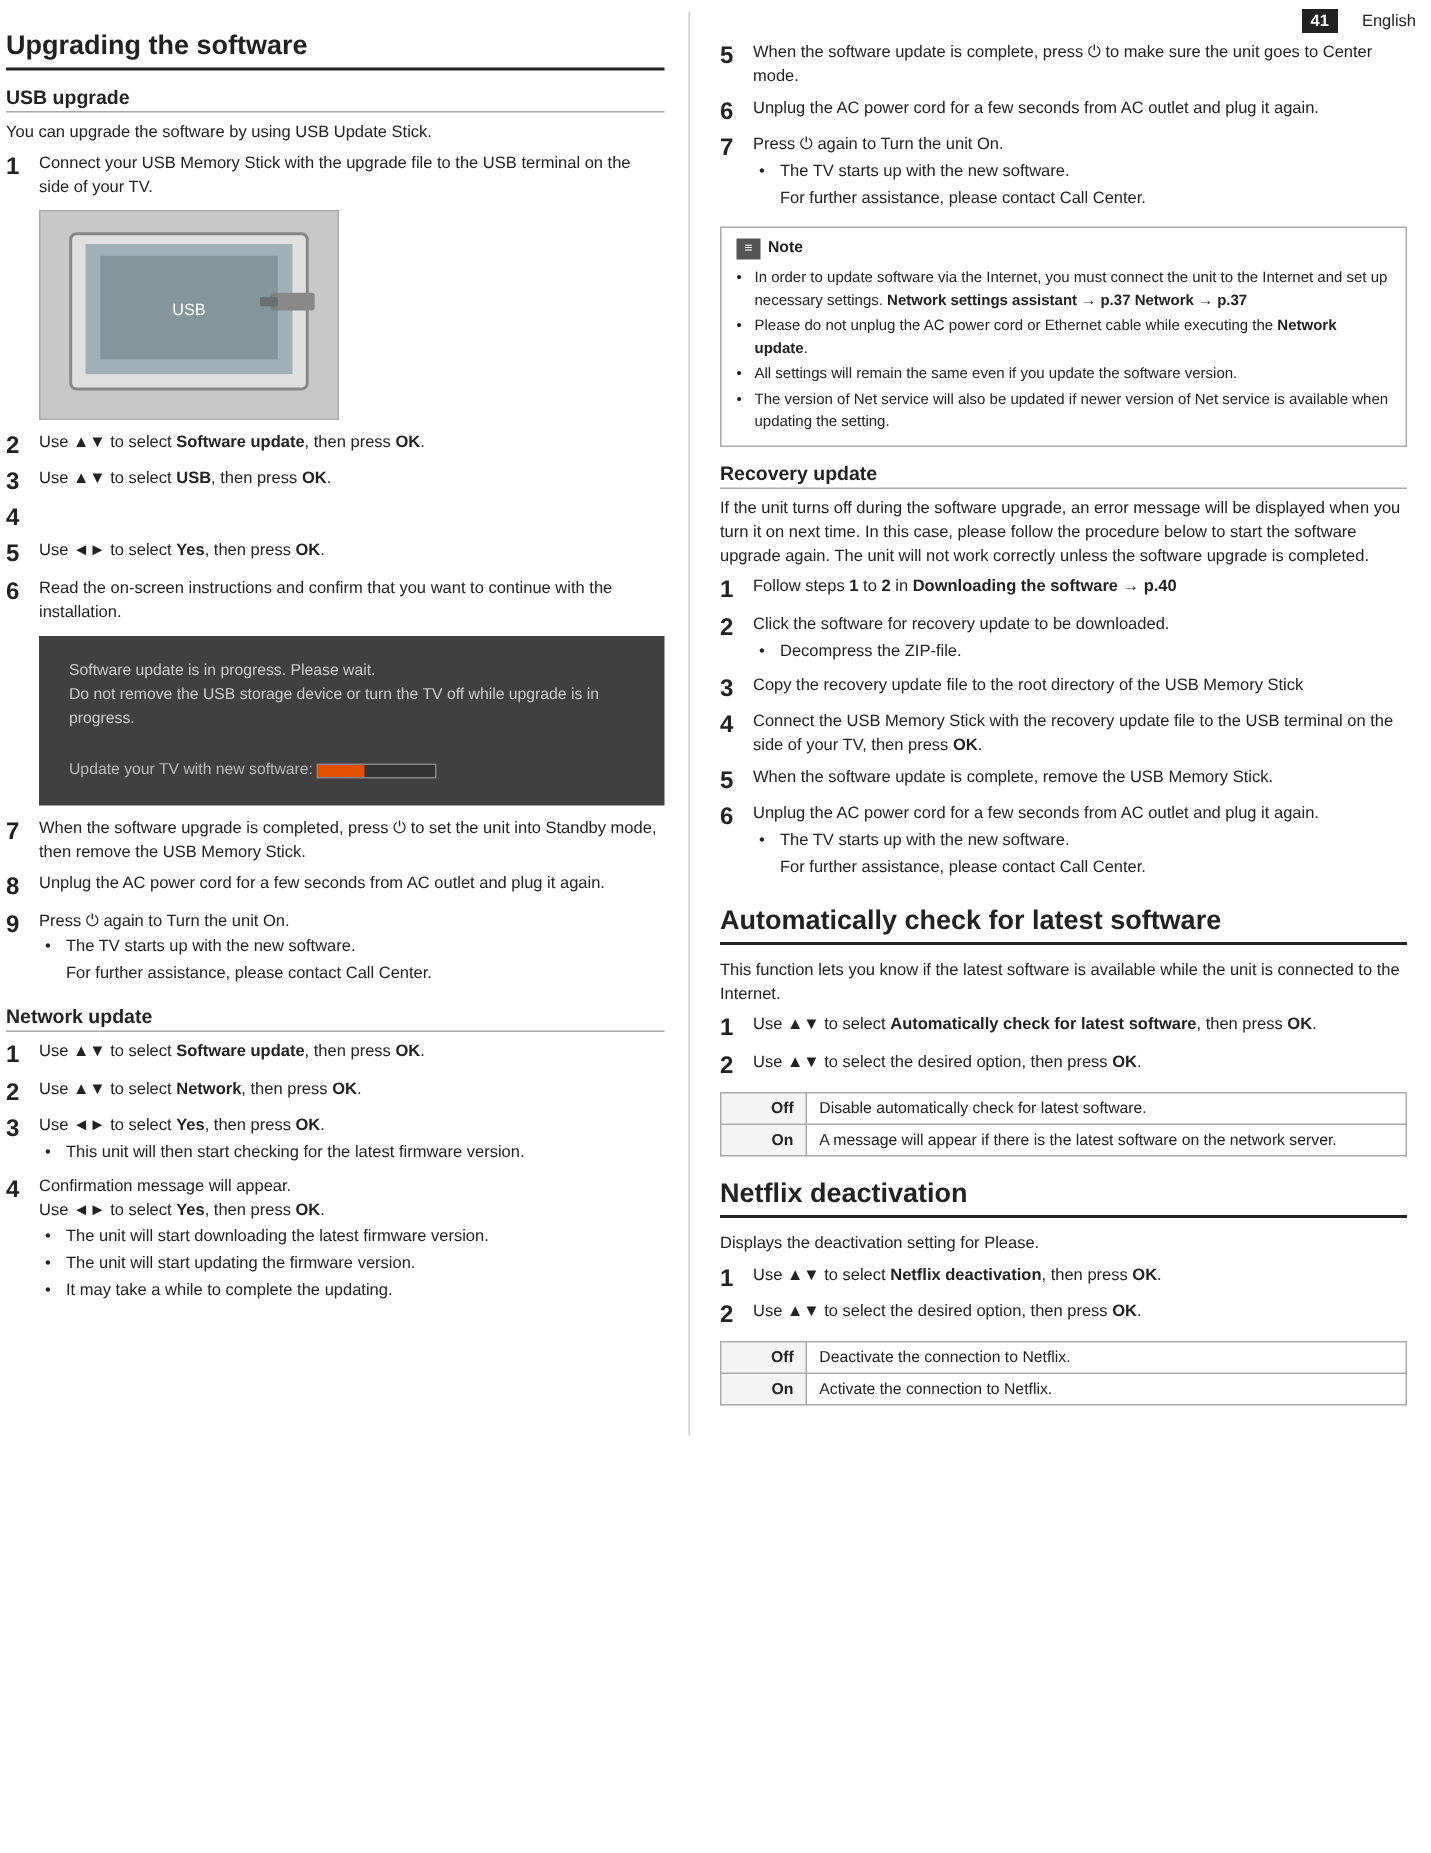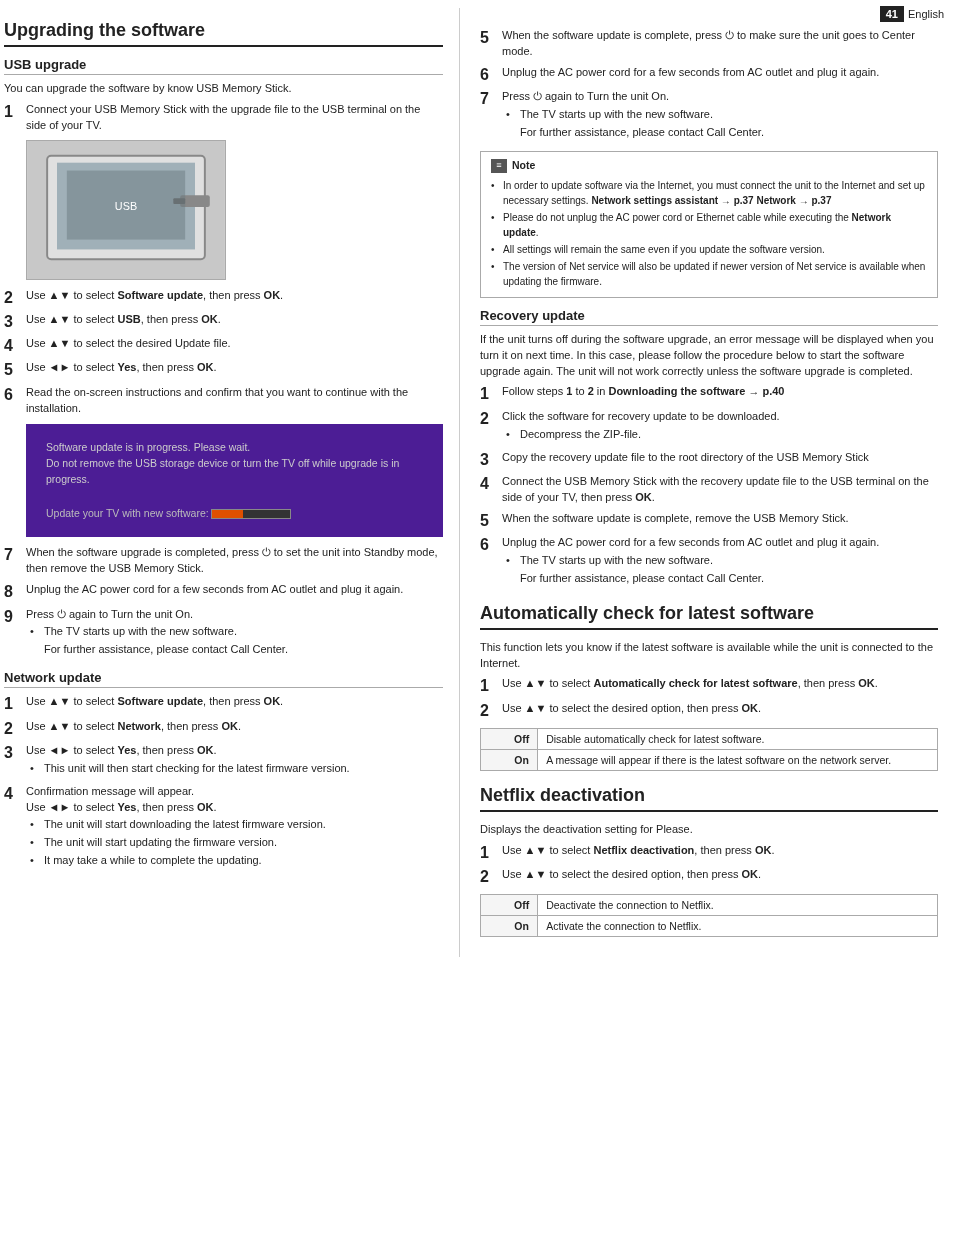--- a/index.html
+++ b/index.html
@@ -10,21 +10,21 @@
       background: #fff;
       width: 954px;
       min-height: 1235px;
       position: relative;
     }
     .page-header {
       position: absolute;
       top: 0; right: 0;
       display: flex;
       align-items: center;
-      gap: 4px;
+      gap: 16px;
       padding: 6px 10px;
       font-size: 11px;
     }
     .page-num-badge {
       background: #222;
       color: #fff;
       padding: 2px 6px;
       font-size: 11px;
       font-weight: bold;
     }
@@ -92,21 +92,21 @@
       border: 1px solid #aaa;
       background: #d0d0d0;
       margin: 6px 0 8px 22px;
       display: flex;
       align-items: center;
       justify-content: center;
       overflow: hidden;
     }
     .usb-image svg { width: 100%; height: 100%; }
     .progress-screen {
-      background: #4c1d95;
+      background: #404040;
       color: #ccc;
       padding: 16px 20px;
       margin: 8px 0 8px 22px;
       font-size: 10.5px;
       line-height: 1.5;
     }
     .progress-bar-row {
       display: flex;
       align-items: center;
       gap: 2px;
@@ -184,21 +184,21 @@
   <span class="page-num-badge">41</span>
   <span>English</span>
 </div>
 
 <div class="main-content">
 
   <div class="left-col">
     <h1 class="section-title">Upgrading the software</h1>
 
     <h2 class="subsection-title">USB upgrade</h2>
-    <p>You can upgrade the software by know USB Memory Stick.</p>
+    <p>You can upgrade the software by using USB Update Stick.</p>
 
     <ol class="step-list">
       <li>
         <span class="step-num">1</span>
         <span class="step-text">Connect your USB Memory Stick with the upgrade file to the USB terminal on the side of your TV.</span>
       </li>
     </ol>
 
     <div class="usb-image">
       <svg viewBox="0 0 200 140" xmlns="http://www.w3.org/2000/svg">
@@ -219,21 +219,20 @@
       <li>
         <span class="step-num">2</span>
         <span class="step-text">Use ▲▼ to select <strong>Software update</strong>, then press <strong>OK</strong>.</span>
       </li>
       <li>
         <span class="step-num">3</span>
         <span class="step-text">Use ▲▼ to select <strong>USB</strong>, then press <strong>OK</strong>.</span>
       </li>
       <li>
         <span class="step-num">4</span>
-        <span class="step-text">Use ▲▼ to select the desired Update file.</span>
       </li>
       <li>
         <span class="step-num">5</span>
         <span class="step-text">Use ◄► to select <strong>Yes</strong>, then press <strong>OK</strong>.</span>
       </li>
       <li>
         <span class="step-num">6</span>
         <span class="step-text">Read the on-screen instructions and confirm that you want to continue with the installation.</span>
       </li>
     </ol>
@@ -361,21 +360,21 @@
         <li>
           <span class="bullet">•</span>
           <span>Please do not unplug the AC power cord or Ethernet cable while executing the <strong>Network update</strong>.</span>
         </li>
         <li>
           <span class="bullet">•</span>
           <span>All settings will remain the same even if you update the software version.</span>
         </li>
         <li>
           <span class="bullet">•</span>
-          <span>The version of Net service will also be updated if newer version of Net service is available when updating the firmware.</span>
+          <span>The version of Net service will also be updated if newer version of Net service is available when updating the setting.</span>
         </li>
       </ul>
     </div>
 
     <h2 class="subsection-title">Recovery update</h2>
     <p>If the unit turns off during the software upgrade, an error message will be displayed when you turn it on next time. In this case, please follow the procedure below to start the software upgrade again. The unit will not work correctly unless the software upgrade is completed.</p>
 
     <ol class="step-list">
       <li>
         <span class="step-num">1</span>

